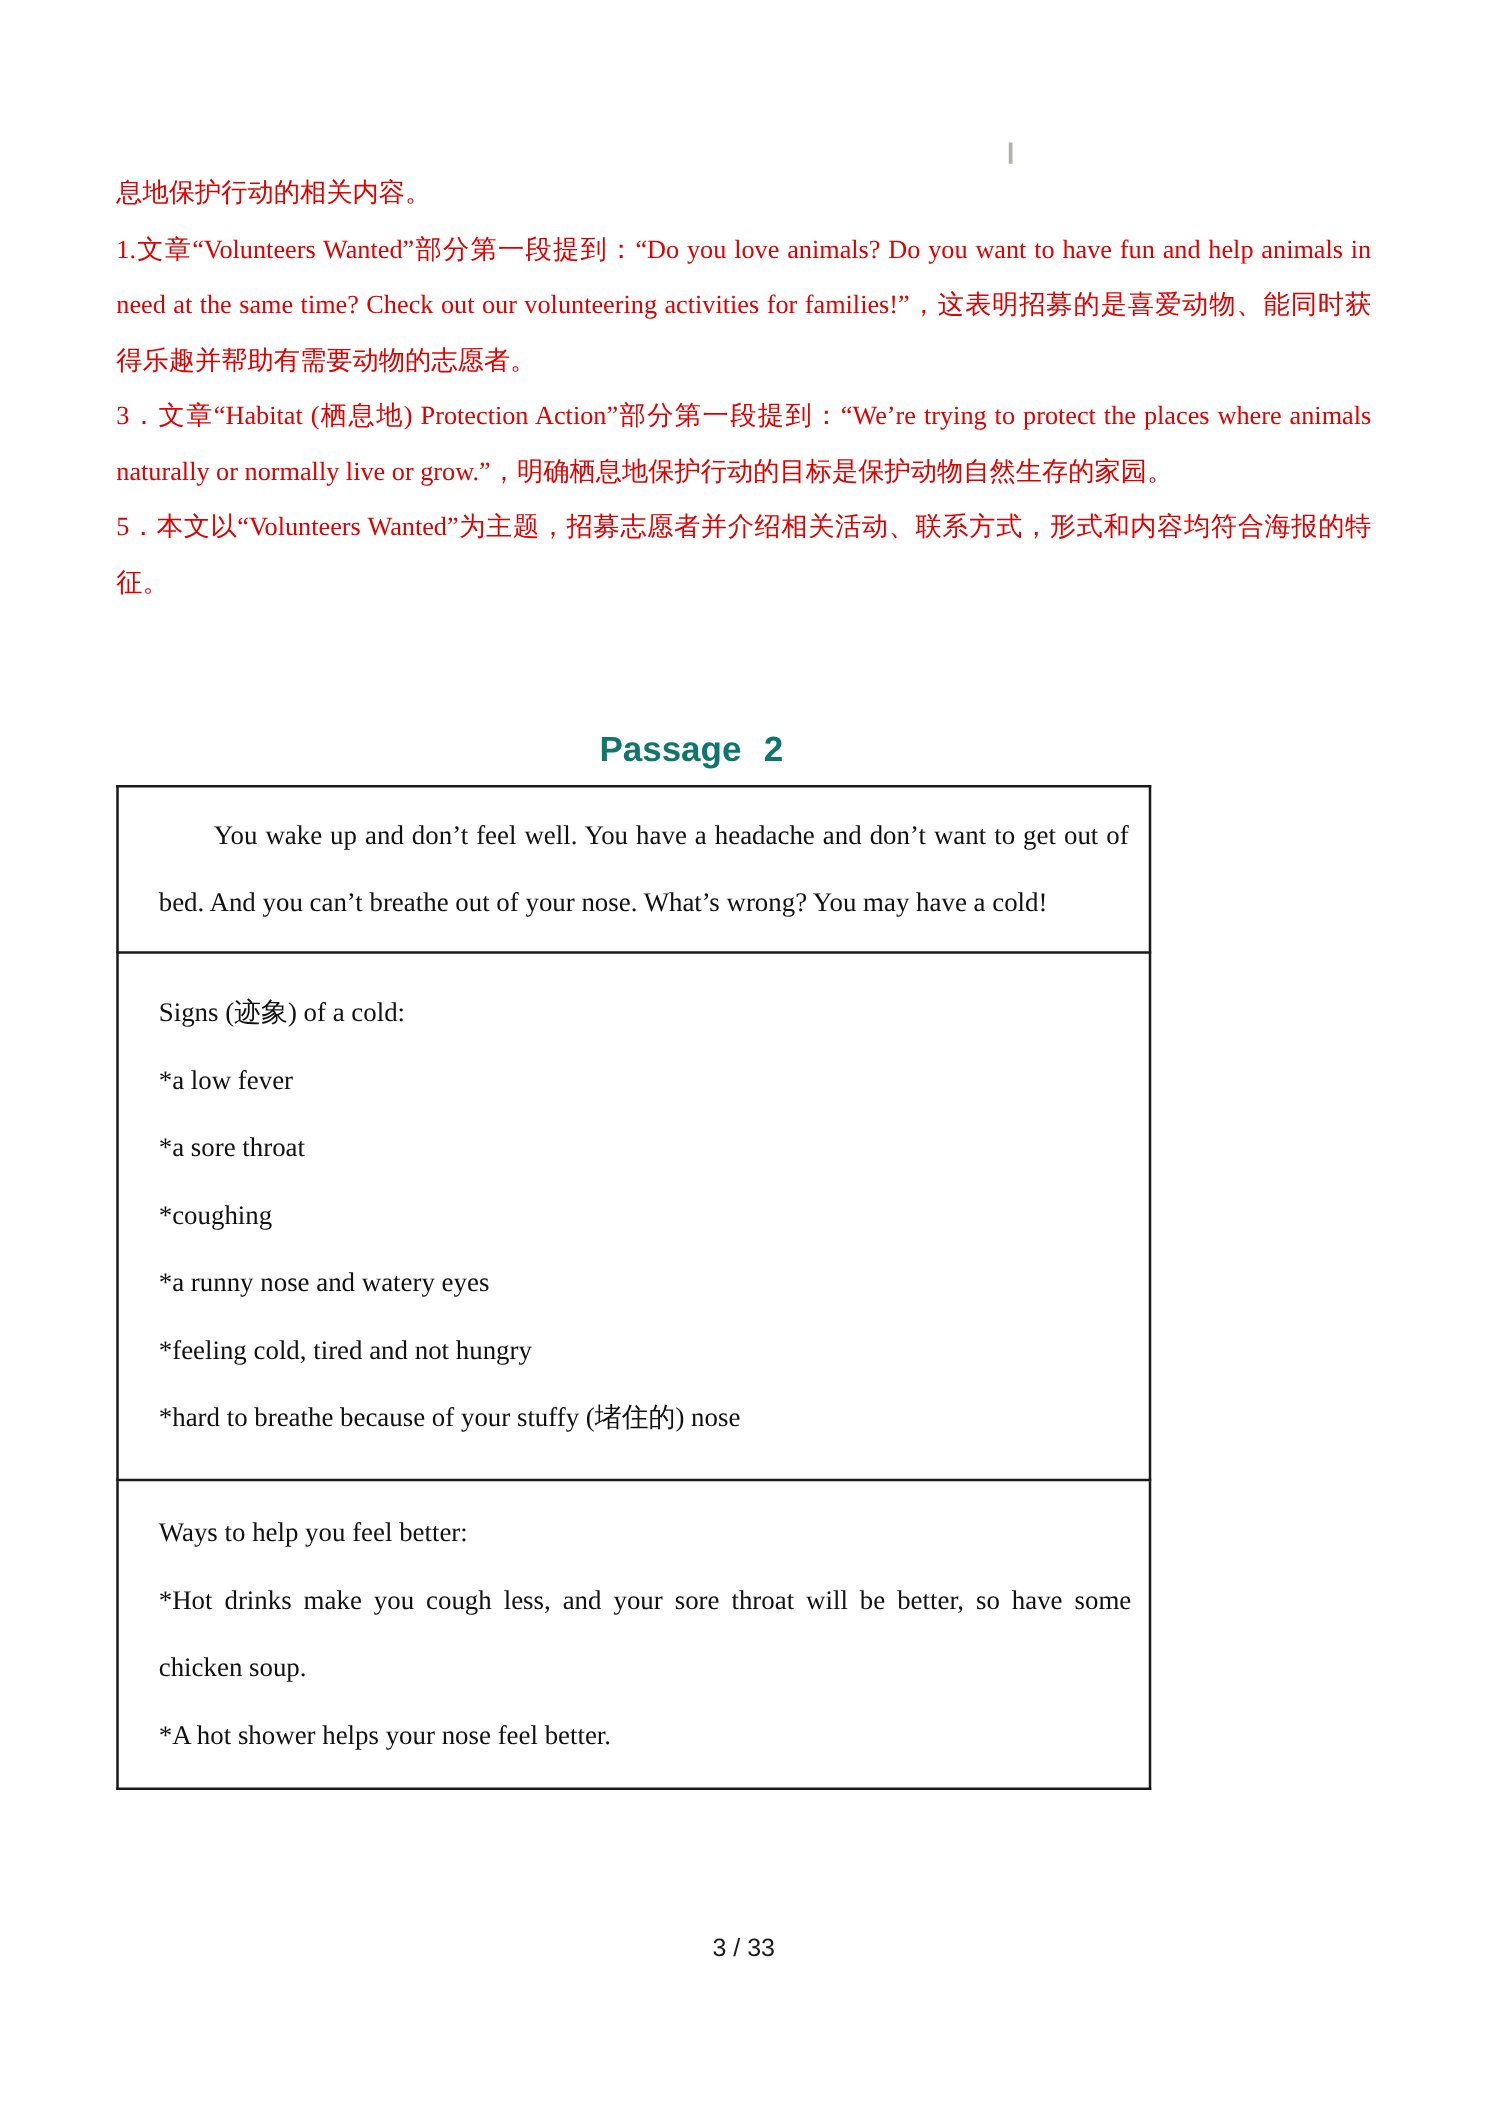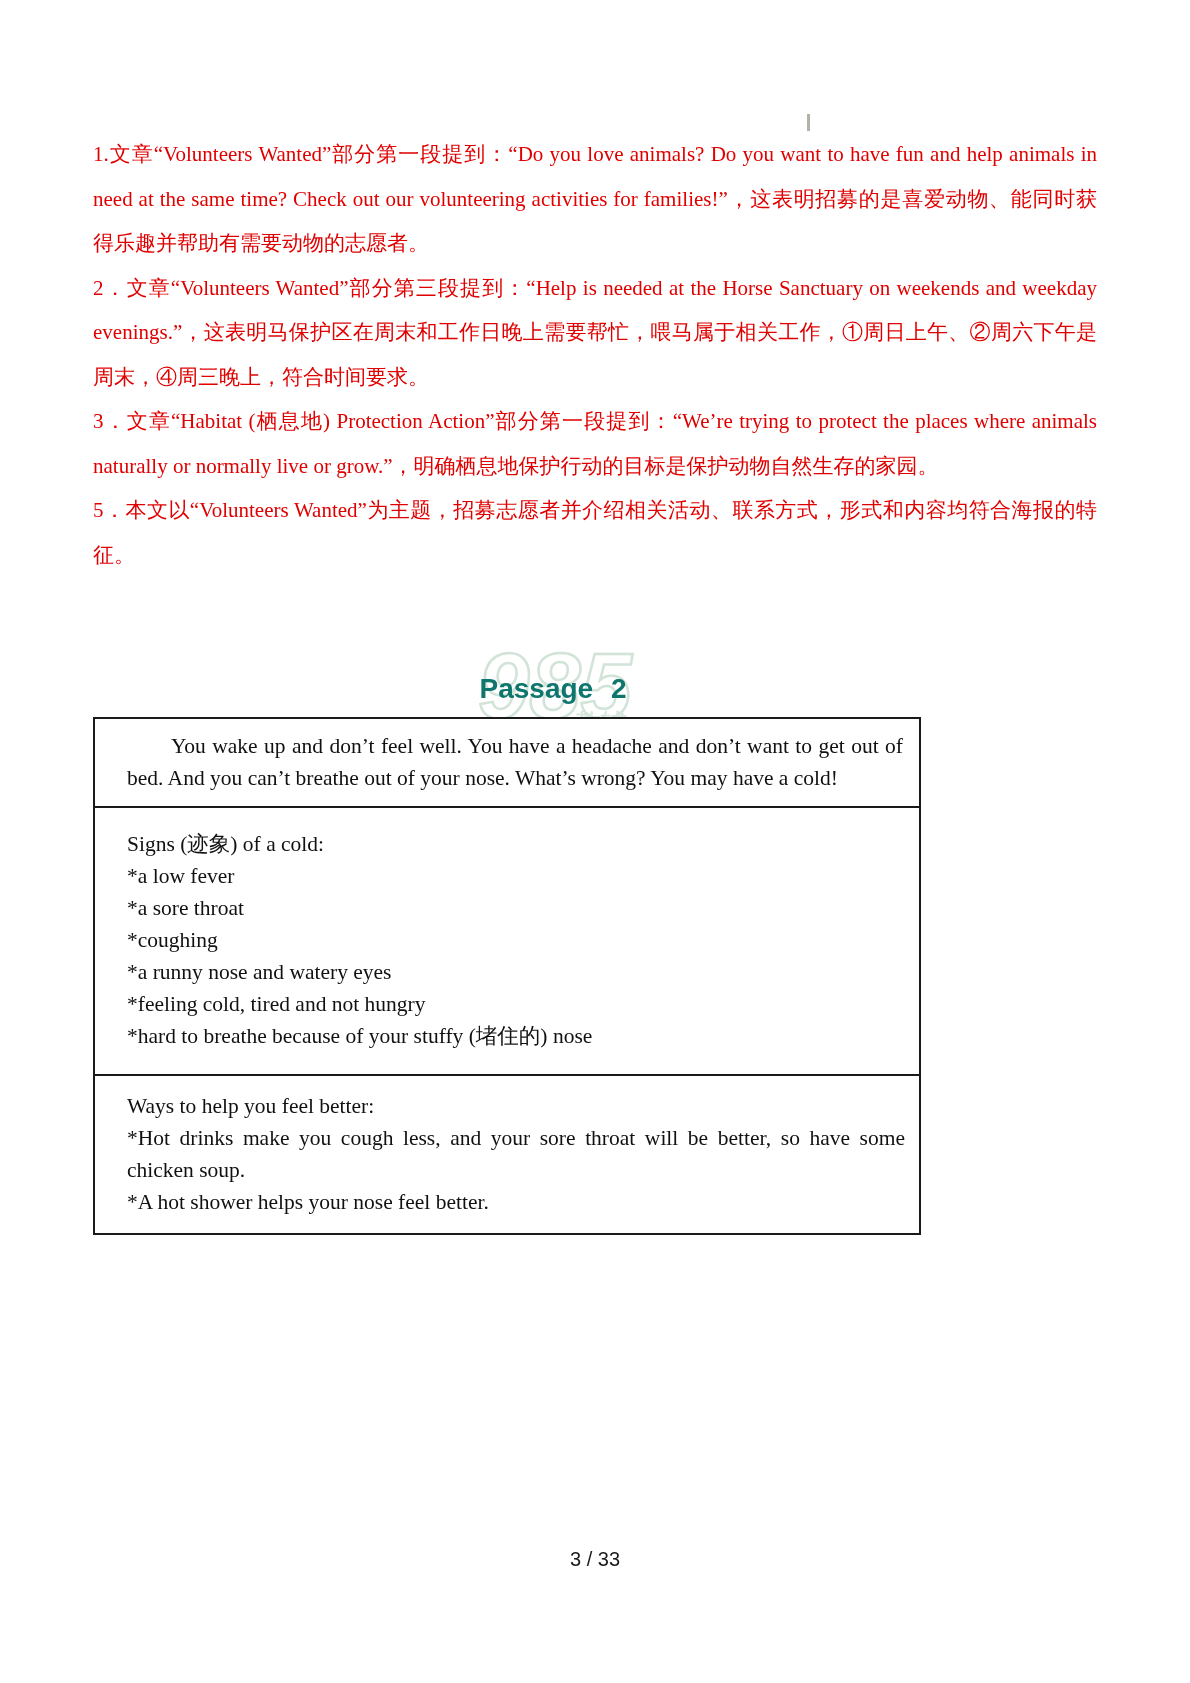--- a/index.html
+++ b/index.html
@@ -60,21 +60,21 @@
     word-spacing:10px;
   }
   table.passage{
     width:828px;
     border-collapse:collapse;
     table-layout:fixed;
   }
   table.passage td{
     border:2px solid #1a1a1a;
     font-size:21.5px;
-    line-height:32px;
+    line-height:54px;
     vertical-align:top;
     background:#ffffff;
     padding-left:32px;
   }
   td.row-intro{padding:11px 16px 12px 14px;}
   td.row-intro p{margin:0;text-indent:44px;text-align:justify;}
   td.row-signs{padding:20px 14px 22px 14px;}
   td.row-signs p{margin:0;}
   td.row-ways{padding:14px 14px 15px 14px;}
   td.row-ways p{margin:0;text-align:justify;}
@@ -102,22 +102,22 @@
       <text x="208" y="96" text-anchor="middle" font-family="Liberation Serif, DejaVu Serif, serif" font-size="26" fill="#dcE9e0" stroke="#d2e3d8" stroke-width="0.5">教辅</text>
       <path d="M28,86 C50,110 120,126 162,112 C204,126 274,110 296,86 C300,102 292,112 288,114 C252,132 186,134 162,122 C138,134 72,132 36,114 C32,112 24,102 28,86 Z" fill="none" stroke="#d6e6db" stroke-width="3"></path>
       <path d="M40,118 C90,138 150,140 162,130 C174,140 234,138 284,118 C262,134 196,144 162,136 C128,144 62,134 40,118 Z" fill="none" stroke="#dcebe1" stroke-width="2.5"></path>
     </svg>
     <div class="watermark-caption">微信小程序:985 教辅</div>
   </div>
 
   <div class="content">
 
     <div class="analysis">
+      <p>息地保护行动的相关内容。</p>
       <p>1.文章“Volunteers Wanted”部分第一段提到：“Do you love animals? Do you want to have fun and help animals in need at the same time? Check out our volunteering activities for families!”，这表明招募的是喜爱动物、能同时获得乐趣并帮助有需要动物的志愿者。</p>
-      <p>2．文章“Volunteers Wanted”部分第三段提到：“Help is needed at the Horse Sanctuary on weekends and weekday evenings.”，这表明马保护区在周末和工作日晚上需要帮忙，喂马属于相关工作，①周日上午、②周六下午是周末，④周三晚上，符合时间要求。</p>
       <p>3．文章“Habitat (栖息地) Protection Action”部分第一段提到：“We’re trying to protect the places where animals naturally or normally live or grow.”，明确栖息地保护行动的目标是保护动物自然生存的家园。</p>
       <p>5．本文以“Volunteers Wanted”为主题，招募志愿者并介绍相关活动、联系方式，形式和内容均符合海报的特征。</p>
     </div>
 
     <div class="passage-heading">Passage 2</div>
 
     <table class="passage">
       <tbody>
         <tr>
           <td class="row-intro">

